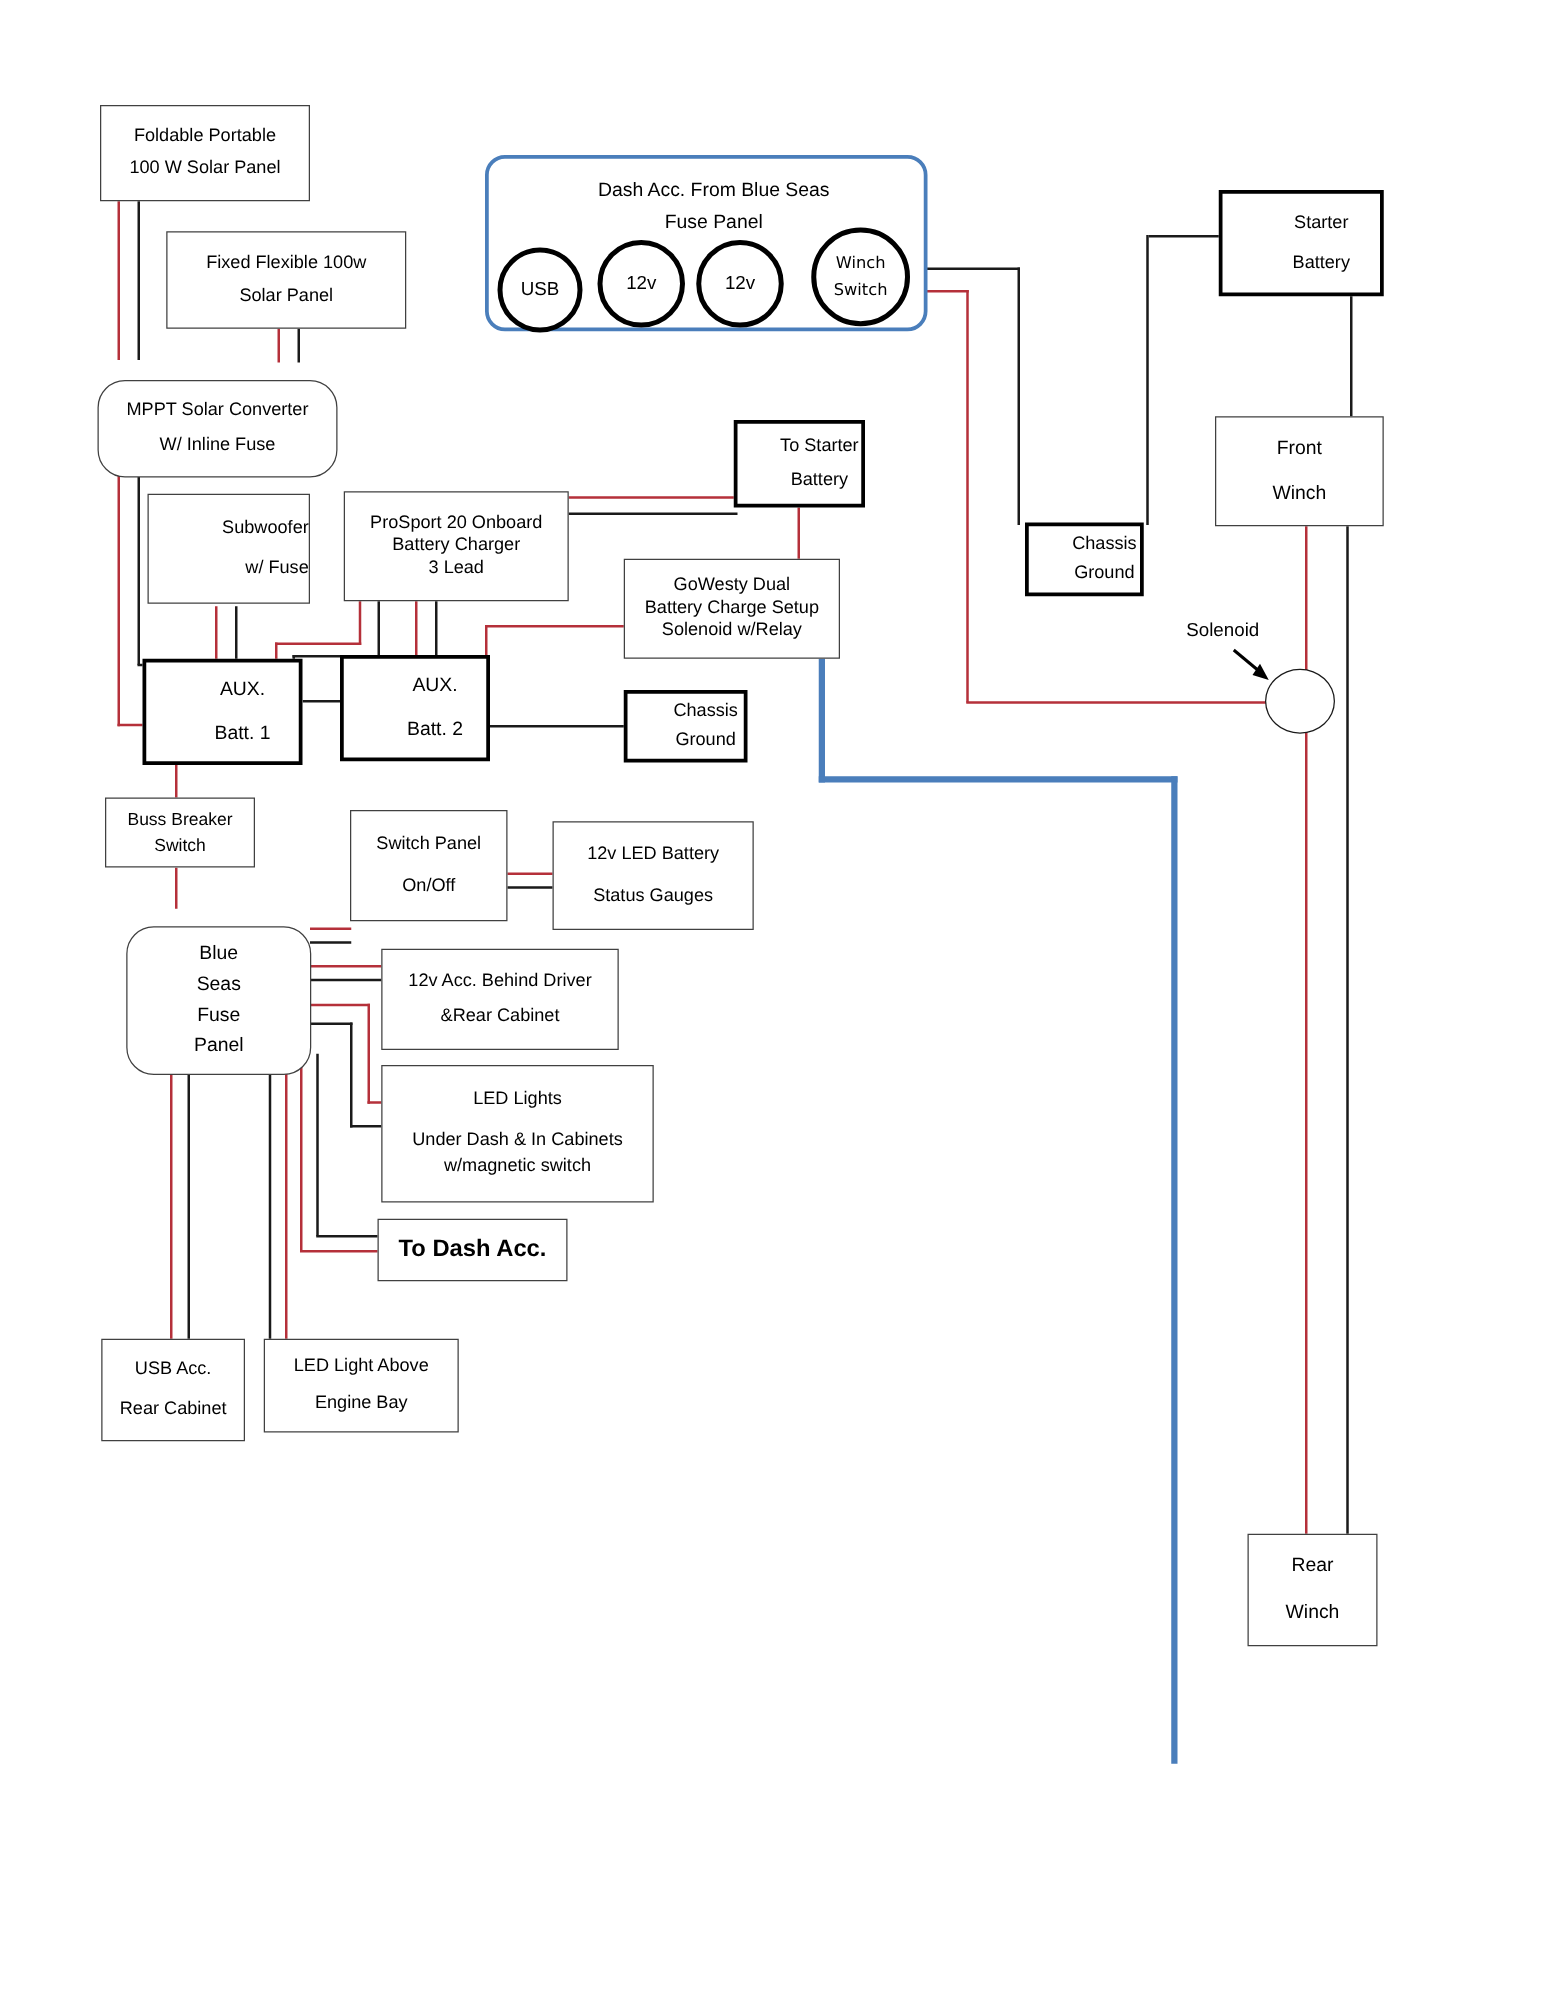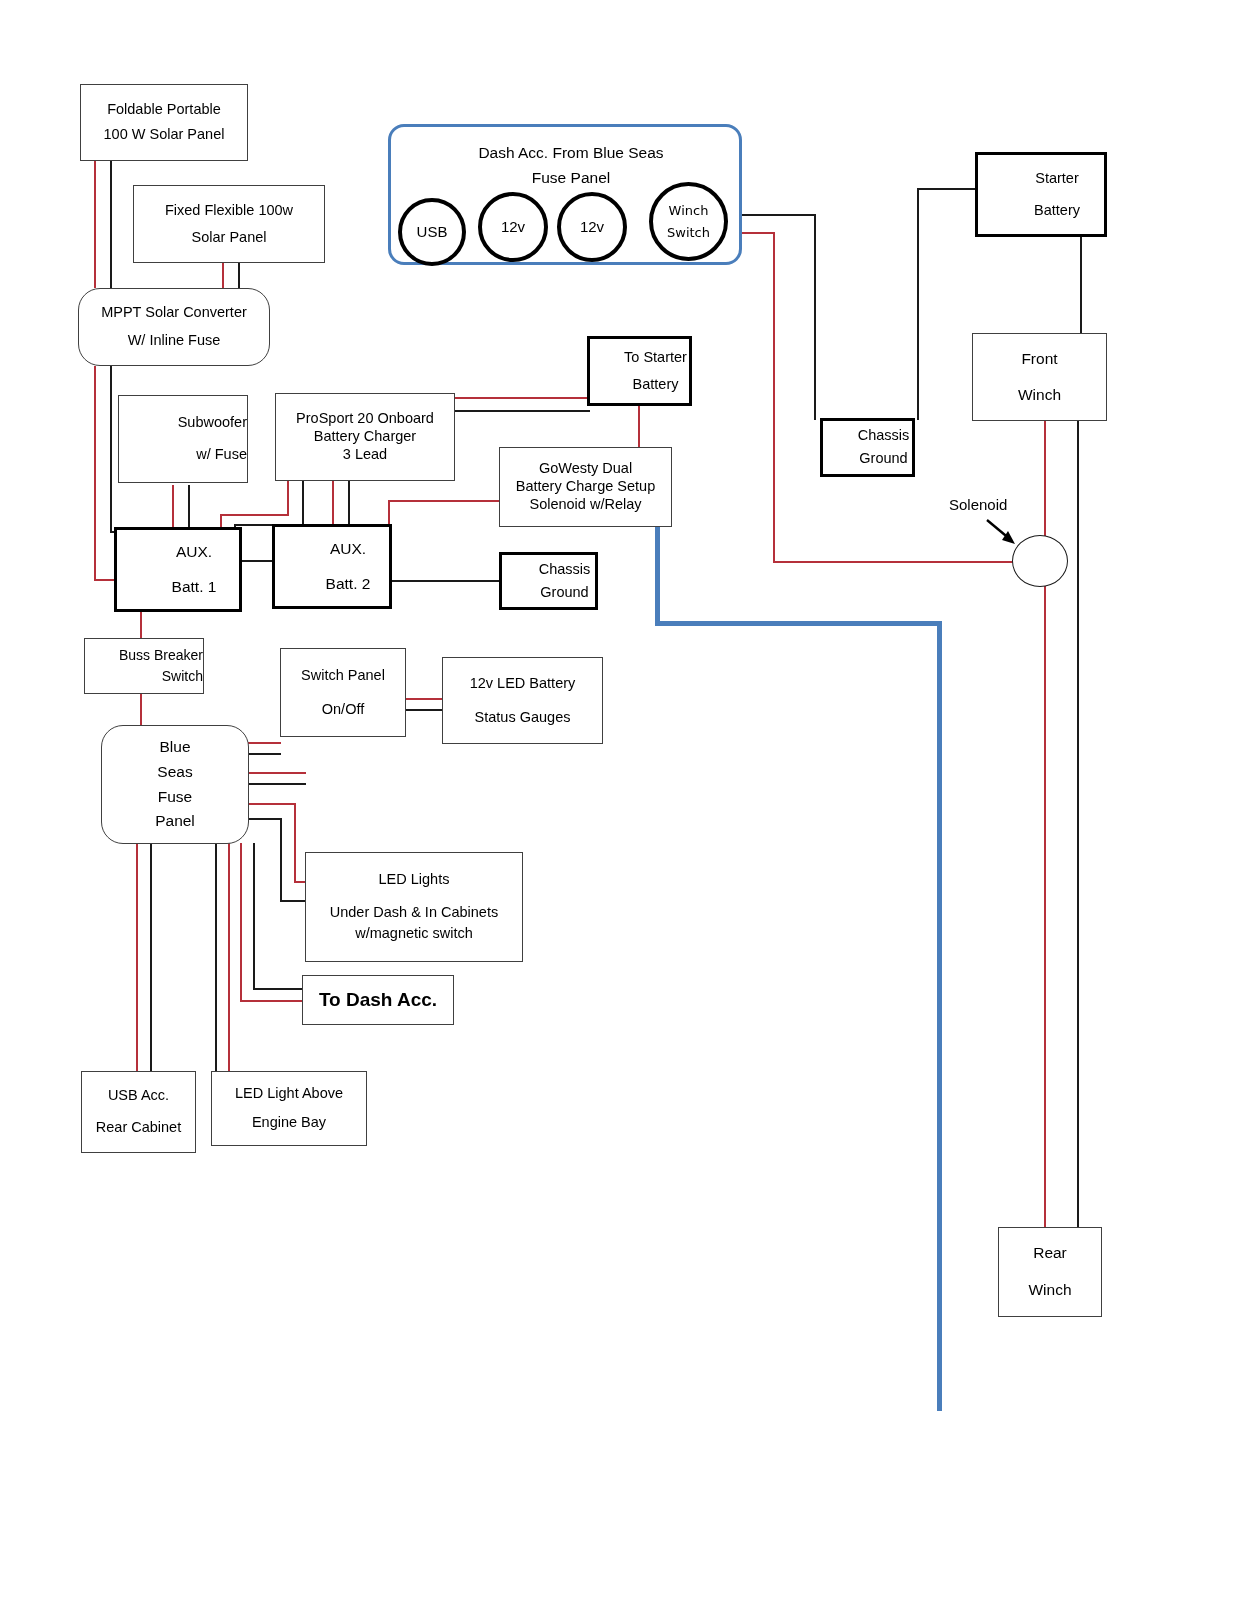--- a/index.html
+++ b/index.html
@@ -7,21 +7,21 @@
   body{font-family:"Liberation Sans","DejaVu Sans",sans-serif;}
   #canvas{position:relative;width:1236px;height:1600px;background:#fff;overflow:hidden;}
 
   
   .node{position:absolute;box-sizing:border-box;background:#fff;
         display:flex;flex-direction:column;align-items:center;justify-content:center;
         text-align:center;color:#000;z-index:30;}
   .node .ln{display:block;line-height:1.22;white-space:nowrap;}
   .thin{border:1.6px solid #404040;}
   .thick{border:3.4px solid #000000;padding-left:32px;}
-  .round-lg{border-radius:22px;}
+  .round-lg{border-radius:22px;margin-top:16px;}
   .bold{font-weight:bold;}
 
   
   .bluepanel{position:absolute;box-sizing:border-box;border:3.2px solid #4a7ebb;
              border-radius:16px;background:#fff;z-index:25;}
   .bp-title{position:absolute;left:0;right:0;text-align:center;color:#000;line-height:1.3;padding-left:12px;}
   .circ{position:absolute;box-sizing:border-box;border:4.4px solid #000;border-radius:50%;
         background:#fff;display:flex;align-items:center;justify-content:center;
         flex-direction:column;text-align:center;z-index:28;color:#000;}
   .circ .ln{line-height:1.18;white-space:nowrap;}
@@ -185,21 +185,21 @@
   <div class="node thick" style="left:272px;top:524px;width:120px;height:85px;font-size:15.5px;">
     <span class="ln">AUX.</span>
     <span class="ln" style="margin-top:16px;">Batt. 2</span>
   </div>
 
   <div class="node thick" style="left:499px;top:552px;width:99px;height:58px;font-size:14.5px;">
     <span class="ln">Chassis</span>
     <span class="ln" style="margin-top:5px;">Ground</span>
   </div>
 
-  <div class="node thin" style="left:84px;top:638px;width:120px;height:56px;font-size:14px;align-items:flex-end;">
+  <div class="node thin" style="left:84px;top:638px;width:120px;height:56px;font-size:14px;">
     <span class="ln">Buss  Breaker</span>
     <span class="ln" style="margin-top:3px;">Switch</span>
   </div>
 
   <div class="node thin round-lg" style="left:101px;top:725px;width:148px;height:119px;font-size:15.5px;">
     <span class="ln">Blue</span>
     <span class="ln" style="margin-top:6px;">Seas</span>
     <span class="ln" style="margin-top:6px;">Fuse</span>
     <span class="ln" style="margin-top:6px;">Panel</span>
   </div>
@@ -207,20 +207,24 @@
   <div class="node thin" style="left:280px;top:648px;width:126px;height:89px;font-size:14.5px;">
     <span class="ln">Switch Panel</span>
     <span class="ln" style="margin-top:16px;">On/Off</span>
   </div>
 
   <div class="node thin" style="left:442px;top:657px;width:161px;height:87px;font-size:14.5px;">
     <span class="ln">12v LED Battery</span>
     <span class="ln" style="margin-top:16px;">Status Gauges</span>
   </div>
 
+  <div class="node thin" style="left:305px;top:759px;width:190px;height:81px;font-size:14.5px;">
+    <span class="ln">12v Acc. Behind Driver</span>
+    <span class="ln" style="margin-top:10px;">&amp;Rear Cabinet</span>
+  </div>
 
   <div class="node thin" style="left:305px;top:852px;width:218px;height:110px;font-size:14.5px;">
     <span class="ln">LED Lights</span>
     <span class="ln" style="margin-top:15px;">Under Dash &amp; In Cabinets</span>
     <span class="ln" style="margin-top:4px;">w/magnetic switch</span>
   </div>
 
   <div class="node thin bold" style="left:302px;top:975px;width:152px;height:50px;font-size:19px;">
     <span class="ln">To Dash Acc.</span>
   </div>

